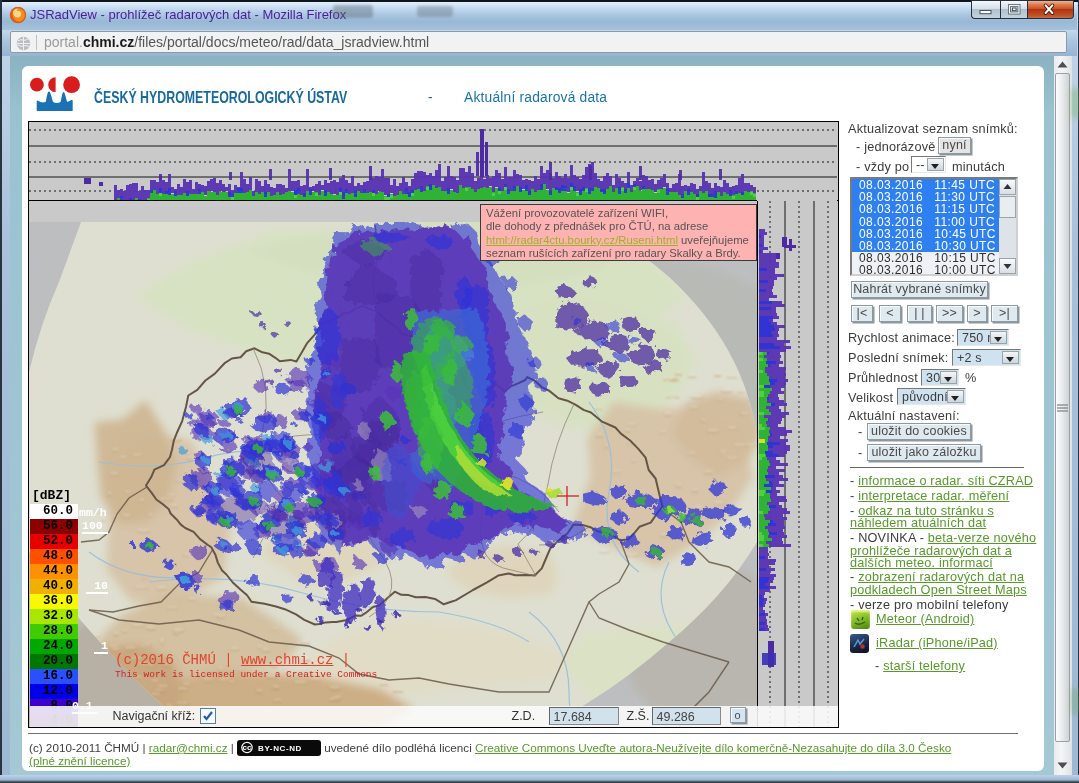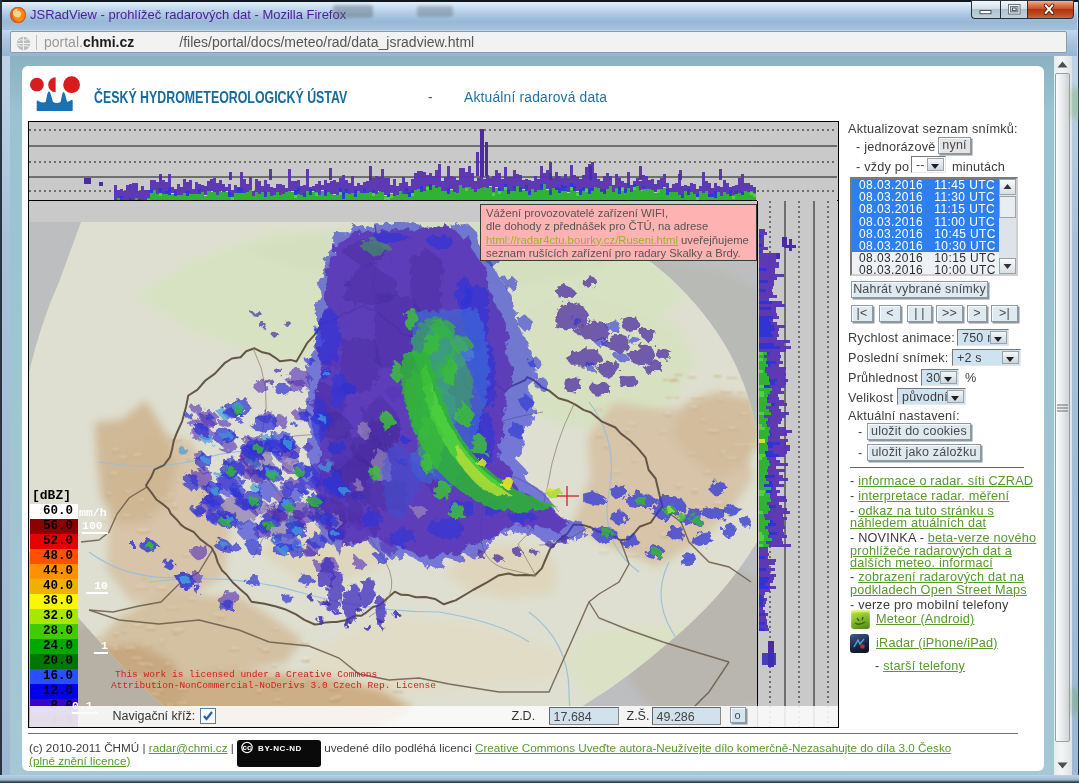--- a/index.html
+++ b/index.html
@@ -20,21 +20,21 @@
   #wmax{left:29px;width:28px;}
   #wclose{left:57px;width:46px;border-radius:0 0 4px 0;border-left:none;
         background:linear-gradient(180deg,#f0b49a 0%,#e08458 18%,#cc5228 45%,#b03410 50%,#bc4c24 80%,#c86840 100%);}
   
   #toolbar{position:absolute;left:2px;top:30px;width:1075px;height:26px;
     background:linear-gradient(180deg,#c2d8ec 0%,#aac4de 45%,#96b4d2 100%);}
   #urlbox{position:absolute;left:10px;top:31px;width:1057px;height:22px;background:#f2f2f2;
     border:1px solid #8b9aa7;border-radius:2px;box-sizing:border-box;}
   #urltext{position:absolute;left:44px;top:34px;font-size:14px;color:#9a9a9a;}
   #urltext b{color:#1c1c1c;font-weight:bold;}
-  #urltext .h{color:#555;margin-left:45px;}
+  #urltext .h{color:#555;}
   
   #viewport{position:absolute;left:10px;top:56px;width:1044px;height:719px;
      background:linear-gradient(180deg,#8ab2c0 0%,#9ac2d0 8%,#a4c8d4 100%);}
   #page{position:absolute;left:12px;top:10px;width:1022px;height:705px;background:#fff;border-radius:6px;}
   
   #head1{position:absolute;left:72px;top:22px;font-size:16.5px;font-weight:bold;color:#176a9e;transform:scaleX(0.75);transform-origin:0 0;white-space:nowrap;}
   #head2{position:absolute;left:442px;top:24px;font-size:13.8px;color:#1a74ac;letter-spacing:0.2px;white-space:nowrap;}
   
   #mapblock{position:absolute;left:6px;top:55px;width:811px;height:607px;background:#c9c9c9;}
   #tstrip{position:absolute;left:1px;top:1px;width:728px;height:79px;border-bottom:1px solid #000;box-sizing:border-box;overflow:hidden;}
@@ -1452,22 +1452,22 @@
               <polygon points="253.3,150.0 251.8,152.3 248.4,152.1 245.8,150.0 247.2,146.4 252.8,146.4" fill="#4a2da6" fill-opacity="0.7"></polygon>
               <polygon points="265.2,160.0 263.9,162.4 259.9,162.7 258.5,160.0 260.7,158.3 263.5,158.0" fill="#4a2da6" fill-opacity="0.7"></polygon>
               <polygon points="245.2,160.0 241.9,162.5 238.7,161.7 235.7,160.0 238.4,157.9 242.6,156.6" fill="#4a2da6" fill-opacity="0.7"></polygon>
             </g>
             <g stroke="#cc2222" stroke-width="1.3">
               <line x1="528" y1="274" x2="550" y2="274"></line>
               <line x1="538" y1="264" x2="538" y2="284"></line>
             </g>
           </svg>
       <div style="position:absolute;left:3px;top:266px;font-family:'Liberation Mono',monospace;font-weight:bold;font-size:13px;color:#000;">[dBZ]</div><div style="position:absolute;left:1px;top:282px;width:48px;height:15px;background:#ffffff;color:#000;font-family:'Liberation Mono',monospace;font-weight:bold;font-size:12.5px;line-height:15px;text-align:right;padding-right:5px;box-sizing:border-box;">60.0</div><div style="position:absolute;left:1px;top:297px;width:48px;height:15px;background:#8b0000;color:#000;font-family:'Liberation Mono',monospace;font-weight:bold;font-size:12.5px;line-height:15px;text-align:right;padding-right:5px;box-sizing:border-box;">56.0</div><div style="position:absolute;left:1px;top:312px;width:48px;height:15px;background:#e60000;color:#000;font-family:'Liberation Mono',monospace;font-weight:bold;font-size:12.5px;line-height:15px;text-align:right;padding-right:5px;box-sizing:border-box;">52.0</div><div style="position:absolute;left:1px;top:327px;width:48px;height:15px;background:#ff5000;color:#000;font-family:'Liberation Mono',monospace;font-weight:bold;font-size:12.5px;line-height:15px;text-align:right;padding-right:5px;box-sizing:border-box;">48.0</div><div style="position:absolute;left:1px;top:342px;width:48px;height:15px;background:#ff9000;color:#000;font-family:'Liberation Mono',monospace;font-weight:bold;font-size:12.5px;line-height:15px;text-align:right;padding-right:5px;box-sizing:border-box;">44.0</div><div style="position:absolute;left:1px;top:357px;width:48px;height:15px;background:#f0b000;color:#000;font-family:'Liberation Mono',monospace;font-weight:bold;font-size:12.5px;line-height:15px;text-align:right;padding-right:5px;box-sizing:border-box;">40.0</div><div style="position:absolute;left:1px;top:372px;width:48px;height:15px;background:#f8f800;color:#000;font-family:'Liberation Mono',monospace;font-weight:bold;font-size:12.5px;line-height:15px;text-align:right;padding-right:5px;box-sizing:border-box;">36.0</div><div style="position:absolute;left:1px;top:387px;width:48px;height:15px;background:#a8e800;color:#000;font-family:'Liberation Mono',monospace;font-weight:bold;font-size:12.5px;line-height:15px;text-align:right;padding-right:5px;box-sizing:border-box;">32.0</div><div style="position:absolute;left:1px;top:402px;width:48px;height:15px;background:#40cc00;color:#000;font-family:'Liberation Mono',monospace;font-weight:bold;font-size:12.5px;line-height:15px;text-align:right;padding-right:5px;box-sizing:border-box;">28.0</div><div style="position:absolute;left:1px;top:417px;width:48px;height:15px;background:#00a800;color:#000;font-family:'Liberation Mono',monospace;font-weight:bold;font-size:12.5px;line-height:15px;text-align:right;padding-right:5px;box-sizing:border-box;">24.0</div><div style="position:absolute;left:1px;top:432px;width:48px;height:15px;background:#007800;color:#000;font-family:'Liberation Mono',monospace;font-weight:bold;font-size:12.5px;line-height:15px;text-align:right;padding-right:5px;box-sizing:border-box;">20.0</div><div style="position:absolute;left:1px;top:447px;width:48px;height:15px;background:#2850ff;color:#000;font-family:'Liberation Mono',monospace;font-weight:bold;font-size:12.5px;line-height:15px;text-align:right;padding-right:5px;box-sizing:border-box;">16.0</div><div style="position:absolute;left:1px;top:462px;width:48px;height:15px;background:#0000e8;color:#000;font-family:'Liberation Mono',monospace;font-weight:bold;font-size:12.5px;line-height:15px;text-align:right;padding-right:5px;box-sizing:border-box;">12.0</div><div style="position:absolute;left:1px;top:477px;width:48px;height:15px;background:#3c00c8;color:#000;font-family:'Liberation Mono',monospace;font-weight:bold;font-size:12.5px;line-height:15px;text-align:right;padding-right:5px;box-sizing:border-box;">8.0</div><div style="position:absolute;left:1px;top:492px;width:48px;height:15px;background:#44007e;color:#000;font-family:'Liberation Mono',monospace;font-weight:bold;font-size:12.5px;line-height:15px;text-align:right;padding-right:5px;box-sizing:border-box;">4.0</div><div style="position:absolute;left:50px;top:284px;font-family:'Liberation Mono',monospace;font-weight:bold;font-size:11.5px;color:#fff;">mm/h</div><div style="position:absolute;left:53px;top:297px;font-family:'Liberation Mono',monospace;font-weight:bold;font-size:11.5px;color:#fff;border-bottom:2px solid #fff;width:26px;">100</div><div style="position:absolute;left:57px;top:357px;font-family:'Liberation Mono',monospace;font-weight:bold;font-size:11.5px;color:#fff;border-bottom:2px solid #fff;width:22px;text-align:right;">10</div><div style="position:absolute;left:65px;top:417px;font-family:'Liberation Mono',monospace;font-weight:bold;font-size:11.5px;color:#fff;border-bottom:2px solid #fff;width:14px;text-align:right;">1</div><div style="position:absolute;left:43px;top:477px;font-family:'Liberation Mono',monospace;font-weight:bold;font-size:11.5px;color:#fff;border-bottom:2px solid #fff;width:26px;">0.1</div>
+      <div class="redmono" style="left:86px;top:430px;font-size:14px;">(c)2016 ČHMÚ | <span style="text-decoration:underline">www.chmi.cz</span> |</div>
       <div class="redmono" style="left:86px;top:447px;font-size:9.5px;color:#d41f1f;">This work is licensed under a Creative Commons</div>
-      <div class="redmono" style="left:82px;top:458px;font-size:9.5px;color:#d41f1f;">Attribution-NonCommercial-NoDerivs 3.0 Czech Rep. License</div>
     </div>
     <div id="rstrip"><svg width="81" height="526" viewBox="0 0 81 526" xmlns="http://www.w3.org/2000/svg">
             <rect width="81" height="526" fill="#c9c9c9"></rect>
             <line x1="12" y1="0" x2="12" y2="526" stroke="#151515" stroke-dasharray="2,3" stroke-width="1"></line>
             <line x1="27" y1="0" x2="27" y2="526" stroke="#151515" stroke-width="1"></line>
             <line x1="41" y1="0" x2="41" y2="526" stroke="#151515" stroke-dasharray="2,3" stroke-width="1"></line>
             <line x1="56" y1="0" x2="56" y2="526" stroke="#151515" stroke-width="1"></line>
             <line x1="70" y1="0" x2="70" y2="526" stroke="#151515" stroke-dasharray="2,3" stroke-width="1"></line>
             <rect x="1" y="28" width="6" height="3" fill="#5733b2" opacity="0.95"></rect>
             <rect x="1" y="31" width="8" height="3" fill="#5733b2" opacity="0.95"></rect>
@@ -1858,21 +1858,21 @@
     <svg class="abs" style="left:0px;top:353px;" width="19" height="19">
           <path d="M4,13 L8,6 l2,4 l4,-5" stroke="#5a9ad8" stroke-width="1.5" fill="none"></path>
           <circle cx="12.5" cy="12.5" r="2.2" fill="#c03020"></circle>
         </svg>
     <div class="abs grn" style="left:26px;top:355px;">iRadar (iPhone/iPad)</div>
     <div class="abs" style="left:25px;top:378px;">- <span class="grn">starší telefony</span></div>
   </div>
 
   <hr class="sep abs" style="left:6px;top:667px;width:990px;">
   <div id="foot">
-    <span class="abs" style="left:7px;top:-5px;white-space:nowrap;">(c) 2010-2011 ČHMÚ | <a href="#">radar@chmi.cz</a> | <span style="display:inline-block;width:84px;height:27px;background:#0a0a0a;border-radius:3px;vertical-align:-3px;position:relative;"><svg width="84" height="15" viewBox="0 0 84 15">
+    <span class="abs" style="left:7px;top:-5px;white-space:nowrap;">(c) 2010-2011 ČHMÚ | <a href="#">radar@chmi.cz</a> | <span style="display:inline-block;width:84px;height:16px;background:#0a0a0a;border-radius:3px;vertical-align:-3px;position:relative;"><svg width="84" height="15" viewBox="0 0 84 15">
               <circle cx="10" cy="7.5" r="5.2" fill="none" stroke="#fff" stroke-width="1.2"></circle>
               <text x="10" y="10.2" font-size="8" fill="#fff" text-anchor="middle" font-family="Liberation Sans" font-weight="bold">cc</text>
               <text x="21" y="10.8" font-size="8" fill="#fff" font-family="Liberation Sans" font-weight="bold" letter-spacing="0.6">BY-NC-ND</text>
             </svg></span> uvedené dílo podléhá licenci <a href="#">Creative Commons Uveďte autora-Neužívejte dílo komerčně-Nezasahujte do díla 3.0 Česko</a></span>
     <span class="abs" style="left:7px;top:8.5px;"><a href="#">(plné znění licence)</a></span>
   </div>
 </div>
 </div>
 
 <div id="bsb">

